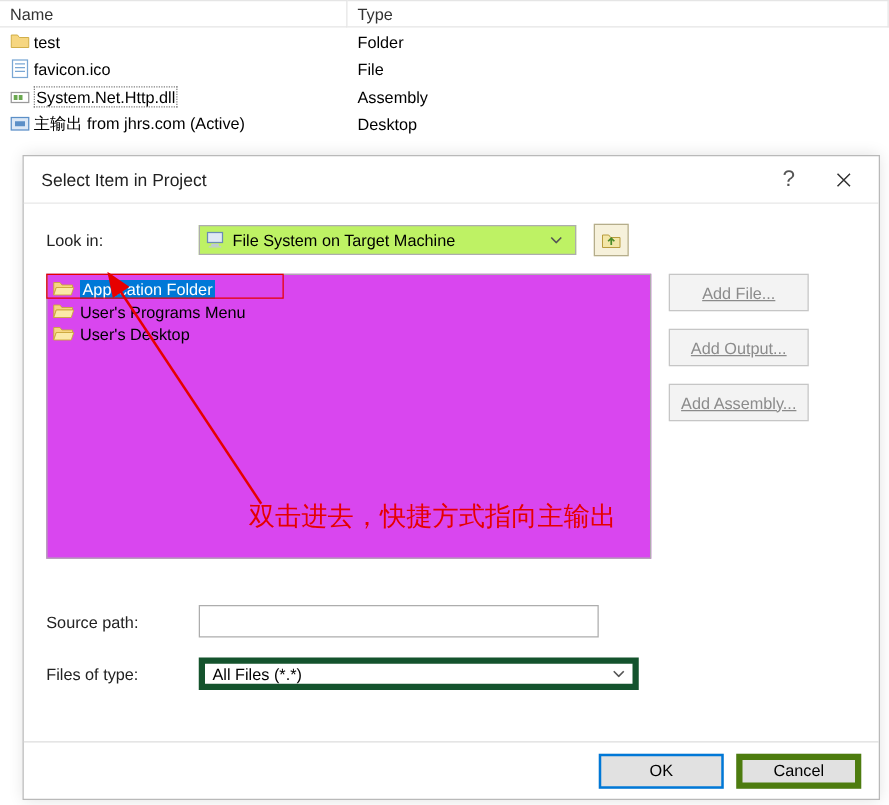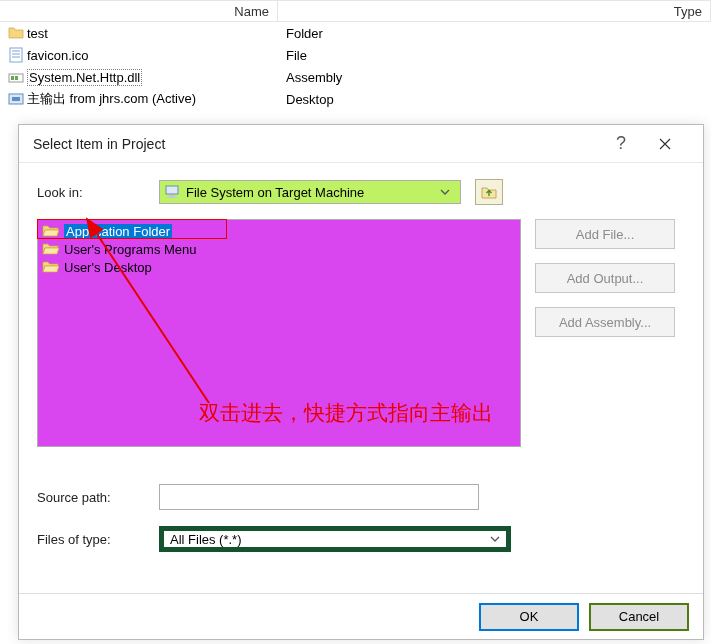--- a/index.html
+++ b/index.html
@@ -1,32 +1,32 @@
 <!DOCTYPE html>
 <html><head>
 <meta charset="utf-8">
 <style>
   * { box-sizing: border-box; font-family: "Segoe UI", Tahoma, sans-serif; font-size: 13px; }
   body { margin:0; padding:0; width:711px; height:644px; background:#fff; overflow:hidden; position:relative; }
   
   
   .bg-table { position:absolute; left:0; top:0; width:711px; height:644px; background:#fff; }
   .bg-head { display:flex; height:22px; }
-  .bg-hcell { border-right:1px solid #e5e5e5; border-bottom:1px solid #e5e5e5; border-top:1px solid #e5e5e5; padding:3px 8px; color:#333;text-align:right; }
+  .bg-hcell { border-right:1px solid #e5e5e5; border-bottom:1px solid #e5e5e5; border-top:1px solid #e5e5e5; padding:3px 8px; color:#333; }
   .bg-name { width:278px; }
   .bg-type { flex:1; }
   .bg-row { display:flex; height:22px; align-items:center; }
   .bg-cell-name { width:278px; padding-left:8px; display:flex; align-items:center; gap:3px; }
   .bg-cell-type { flex:1; padding-left:8px; }
   .folder-icon svg, .file-icon svg, .asm-icon svg, .out-icon svg { width:16px; height:16px; display:block; }
   .dotted { border:1px dotted #808080; padding:0 1px; }
 
   
   .dialog { position:absolute; left:18px; top:124px; width:686px; height:516px; background:#fff; border:1px solid #b9b9b9; box-shadow:0 0 12px rgba(0,0,0,0.12); }
-  .titlebar { height:38px; display:flex; align-items:center; padding:0 16px 0 14px; border-bottom:1px solid #e8e8e8; }
+  .titlebar { height:38px; display:flex; align-items:center; padding:0 6px 0 14px; border-bottom:1px solid #e8e8e8; }
   .title-text { font-size:14px; flex:1; color:#222; }
   .title-help { width:44px; height:32px; display:flex; align-items:center; justify-content:center; color:#555; font-size:18px; }
   .title-close { width:44px; height:32px; display:flex; align-items:center; justify-content:center; }
   .title-close svg { width:12px; height:12px; }
   
   .content { padding:16px 16px 0 18px; position:relative; height:430px; }
   .row1 { display:flex; align-items:center; gap:10px; }
   .lbl { width:112px; color:#222; }
   .lookin-sel { flex:0 0 302px; height:24px; border:1px solid #adadad; display:flex; align-items:center; padding:0 4px; gap:6px; background:#bef264; }
   .lookin-sel .ico { width:16px; height:16px; }
@@ -35,30 +35,30 @@
   .upbtn { width:28px; height:26px; border:1px solid #b5ad8b; background:#f6f1db; display:flex; align-items:center; justify-content:center; margin-left:4px; }
   
   .midrow { display:flex; gap:14px; margin-top:14px; }
   .listbox { width:484px; height:228px; border:1px solid #adadad; background:#d946ef; padding:2px 4px; position:relative; }
   .li-item { display:flex; align-items:center; gap:4px; height:18px; }
   .li-item .fold { width:18px; height:16px; display:flex; align-items:center; }
   .li-sel { background:#0078d7; color:#fff; padding:0 2px; }
   .redbox { position:absolute; border:1px solid #e60000; pointer-events:none; }
   
   .sidebtns { display:flex; flex-direction:column; gap:14px; }
-  .sbtn { width:140px; height:30px; border:1px solid #c6c6c6; background:#f3f3f3; color:#8b8b8b; display:flex; align-items:center; justify-content:center; }
+  .sbtn { width:112px; height:30px; border:1px solid #c6c6c6; background:#f3f3f3; color:#8b8b8b; display:flex; align-items:center; justify-content:center;text-decoration:underline; }
   
   .srcrow { display:flex; align-items:center; gap:10px; margin-top:37px; }
   .srcfield { width:320px; height:26px; border:1px solid #adadad; background:#fff; }
   
   .filesrow { display:flex; align-items:center; gap:10px; margin-top:16px; }
   .filesfield { width:352px; height:26px; border:5px solid #14532d; display:flex; align-items:center; padding:0 6px; background:#fff; justify-content:space-between; }
   
   .btnbar { position:absolute; left:0; bottom:0; width:100%; height:46px; border-top:1px solid #ddd; display:flex; align-items:center; justify-content:flex-end; padding:0 14px; gap:10px; }
-  .dbtn { width:100px; height:28px; border:2px solid #4d7c0f; background:#e1e1e1; display:flex; align-items:center; justify-content:center; }
+  .dbtn { width:100px; height:28px; border:5px solid #4d7c0f; background:#e1e1e1; display:flex; align-items:center; justify-content:center; }
   .dbtn.primary { border:2px solid #0078d7; background:#e1e1e1; }
   
   
   .annot-line { position:absolute; pointer-events:none; }
   .annot-text { position:absolute; color:#e60000; font-size:21px; font-family:"Microsoft YaHei","SimSun",sans-serif; pointer-events:none; }
   
   .chev svg, .upbtn svg, .filesfield .dd svg { display:block; }
 </style>
 </head>
 <body>

